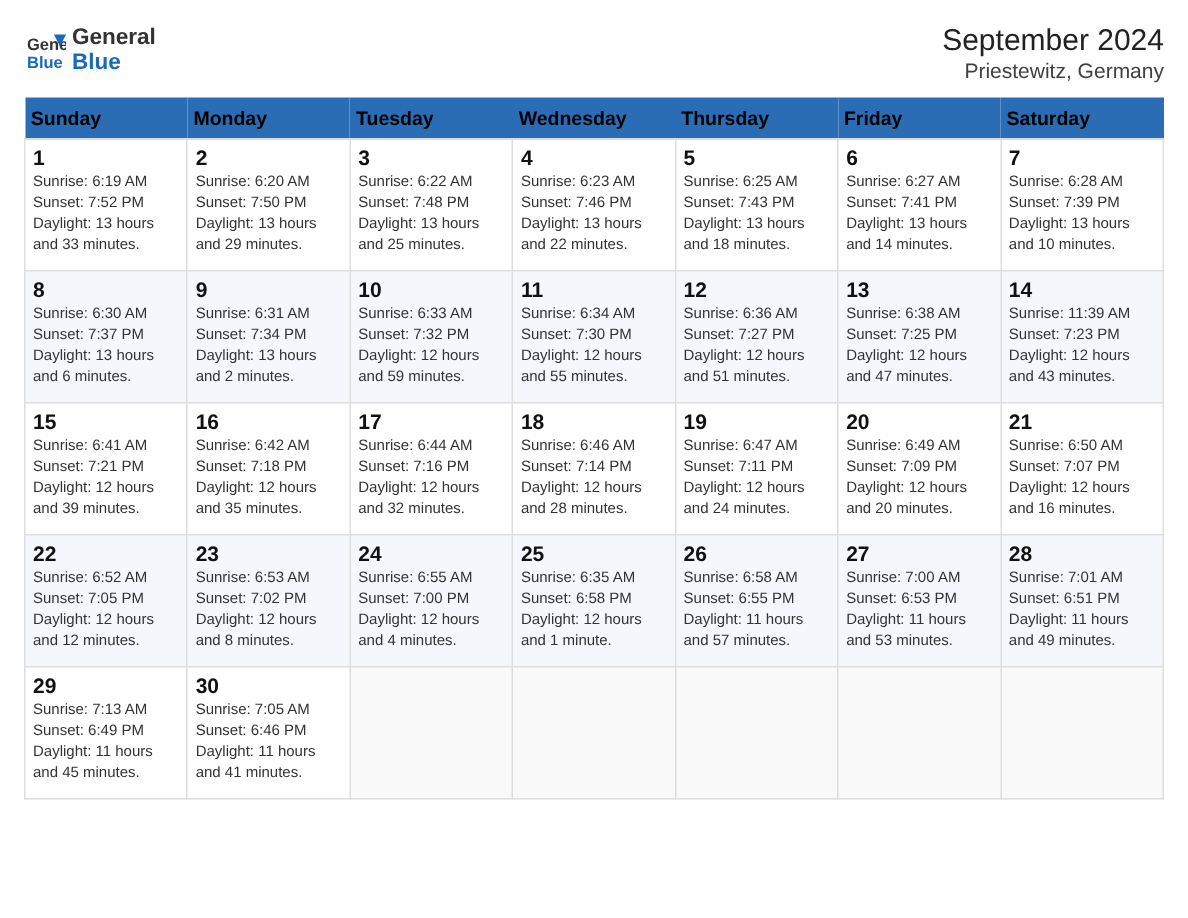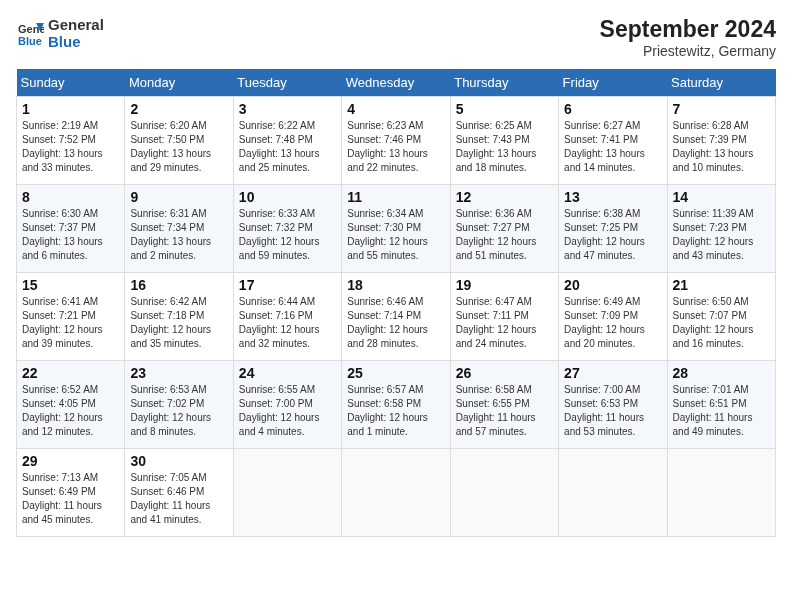--- a/index.html
+++ b/index.html
@@ -22,40 +22,40 @@
       gap: 4px;
     }
     .logo-icon {
       width: 28px;
       height: 28px;
     }
     .title-block {
       text-align: right;
     }
     .month-title {
-      font-size: 23px;
-      font-weight: bold;
+      font-size: 20px;
+      font-weight: normal;
       color: #222;
     }
     .subtitle {
       font-size: 14px;
       color: #404040;
     }
     table {
       width: 100%;
       border-collapse: collapse;
       font-size: 11px;
     }
     thead tr th {
       background: #2a6db5;
-      color: #ffffff;
+      color: #000000;
       padding: 6px 4px;
       text-align: left;
       font-size: 13px;
-      font-weight: normal;
+      font-weight: bold;
     }
     tbody tr td {
       border: 1px solid #ddd;
       vertical-align: top;
       padding: 4px 5px;
       min-height: 80px;
       height: 88px;
       width: 14.28%;
       color: #333;
     }
@@ -113,21 +113,21 @@
         <th>Wednesday</th>
         <th>Thursday</th>
         <th>Friday</th>
         <th>Saturday</th>
       </tr>
   </thead>
   <tbody id="calendar-body">
   <tr>
         <td>
           <span class="day-num">1</span>
-          <div class="day-info" style="white-space: pre-line;">Sunrise: 2:19 AM
+          <div class="day-info" style="white-space: pre-line;">Sunrise: 6:19 AM
 Sunset: 7:52 PM
 Daylight: 13 hours
 and 33 minutes.</div>
         </td>
         <td>
           <span class="day-num">2</span>
           <div class="day-info" style="white-space: pre-line;">Sunrise: 6:20 AM
 Sunset: 7:50 PM
 Daylight: 13 hours
 and 29 minutes.</div>
@@ -267,41 +267,41 @@
           <div class="day-info" style="white-space: pre-line;">Sunrise: 6:50 AM
 Sunset: 7:07 PM
 Daylight: 12 hours
 and 16 minutes.</div>
         </td>
       </tr>
       <tr>
         <td>
           <span class="day-num">22</span>
           <div class="day-info" style="white-space: pre-line;">Sunrise: 6:52 AM
-Sunset: 4:05 PM
+Sunset: 7:05 PM
 Daylight: 12 hours
 and 12 minutes.</div>
         </td>
         <td>
           <span class="day-num">23</span>
           <div class="day-info" style="white-space: pre-line;">Sunrise: 6:53 AM
 Sunset: 7:02 PM
 Daylight: 12 hours
 and 8 minutes.</div>
         </td>
         <td>
           <span class="day-num">24</span>
           <div class="day-info" style="white-space: pre-line;">Sunrise: 6:55 AM
 Sunset: 7:00 PM
 Daylight: 12 hours
 and 4 minutes.</div>
         </td>
         <td>
           <span class="day-num">25</span>
-          <div class="day-info" style="white-space: pre-line;">Sunrise: 6:57 AM
+          <div class="day-info" style="white-space: pre-line;">Sunrise: 6:35 AM
 Sunset: 6:58 PM
 Daylight: 12 hours
 and 1 minute.</div>
         </td>
         <td>
           <span class="day-num">26</span>
           <div class="day-info" style="white-space: pre-line;">Sunrise: 6:58 AM
 Sunset: 6:55 PM
 Daylight: 11 hours
 and 57 minutes.</div>

